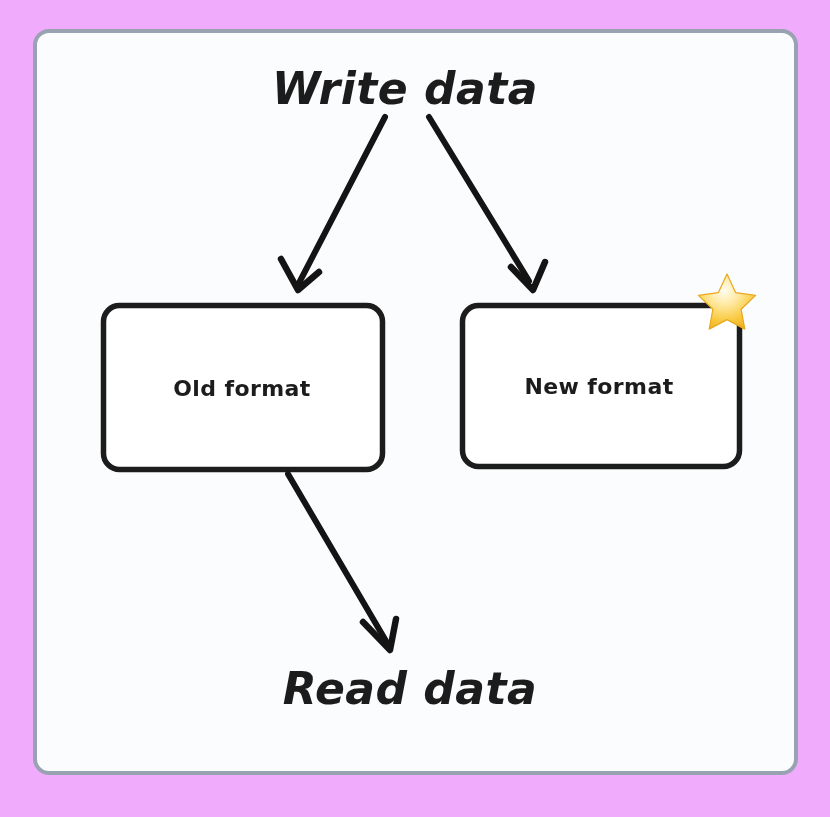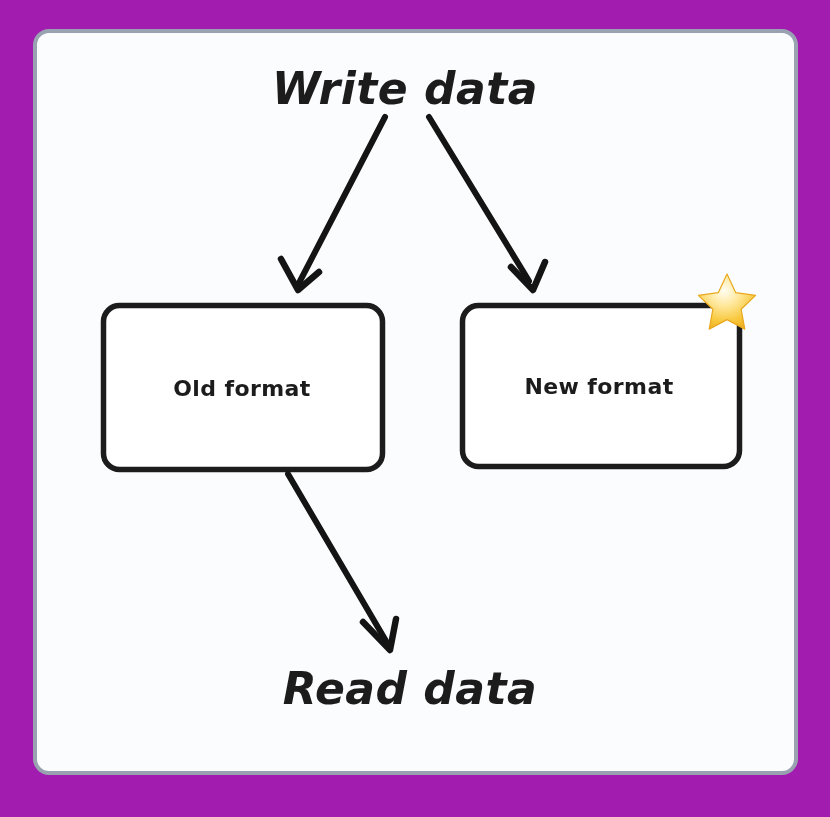--- a/index.html
+++ b/index.html
@@ -4,21 +4,21 @@
 <style>
   html, body {
     margin: 0;
     padding: 0;
     background: #f6f7f9;
   }
   #canvas {
     position: relative;
     width: 830px;
     height: 817px;
-    background: #a21caf;
+    background: #f0abfc;
     overflow: hidden;
     font-family: "DejaVu Sans", sans-serif;
   }
   
   .frame {
     position: absolute;
     left: 33px;
     top: 29px;
     width: 765px;
     height: 746px;

